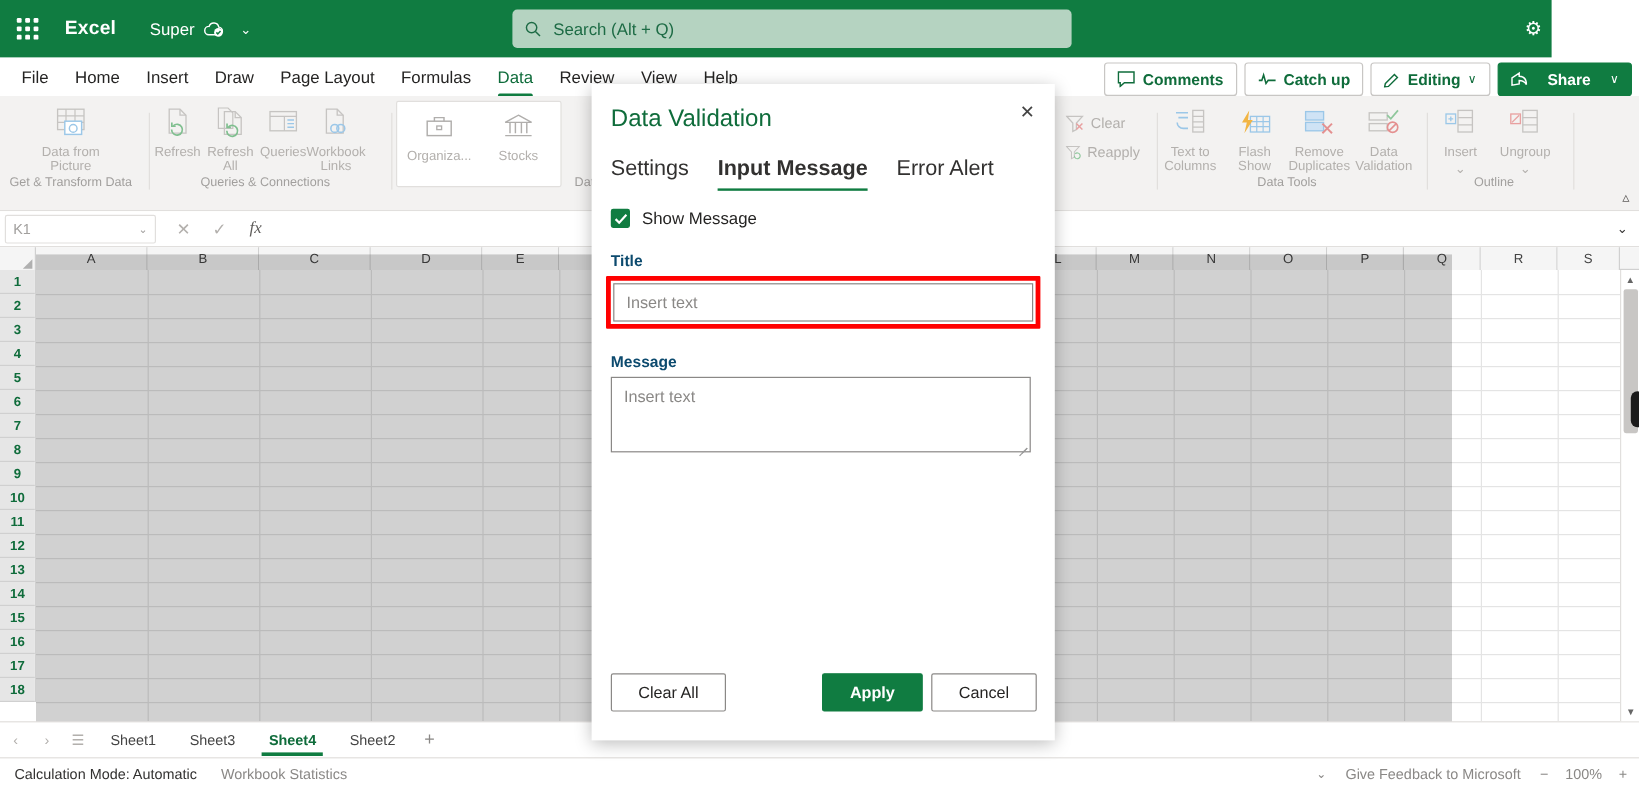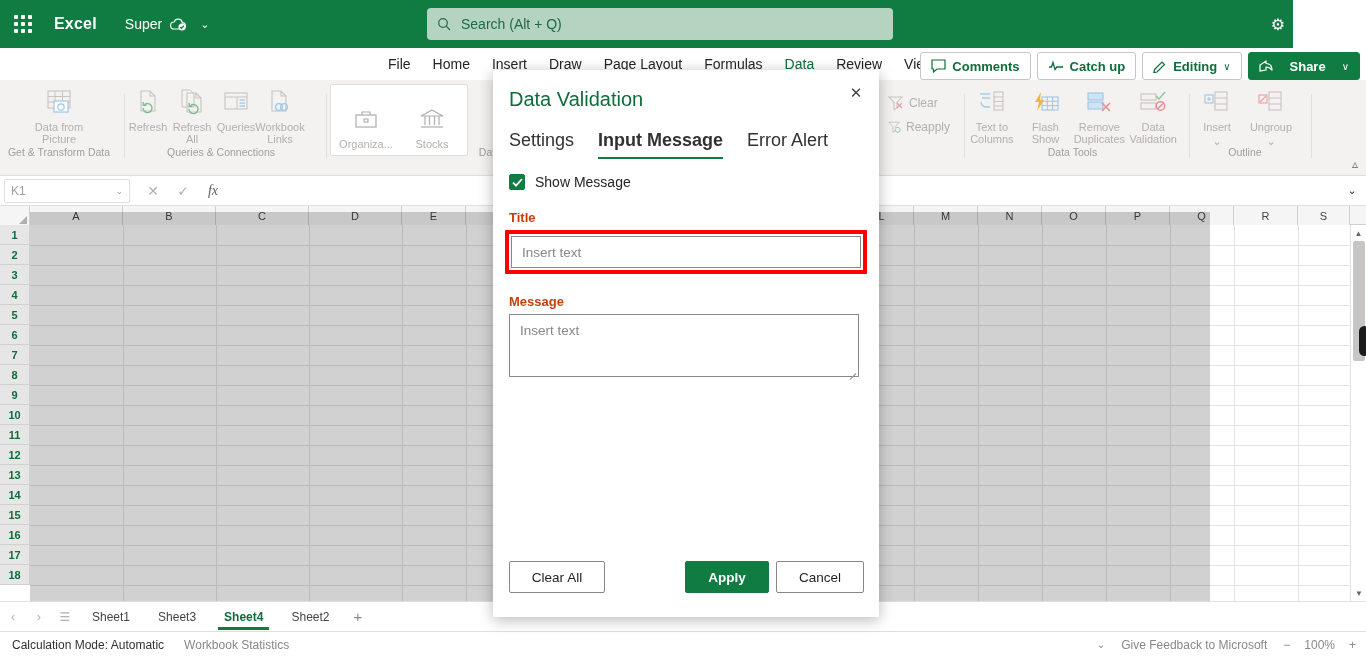--- a/index.html
+++ b/index.html
@@ -29,21 +29,21 @@
     width: 100%; height: 32px; background: #b5d3c1; border: none; border-radius: 4px;
     display: flex; align-items: center; padding-left: 10px; cursor: text;
   }
   .searchbox .ph { color: #1d6b45; font-size: 14px; margin-left: 10px; }
   .titlebar-right { position: absolute; right: 0; top: 0; height: 48px; display: flex; align-items: center; }
   .settings-ico { color: #fff; font-size: 16px; padding: 0 8px; cursor: pointer; }
 
   
   .ribbon-tabs {
     position: absolute; top: 48px; left: 0; width: 1366px; height: 32px;
-    background: #fff; display: flex; align-items: center; padding-left: 7px; justify-content: center;
+    background: #fff; display: flex; align-items: center; padding-left: 7px;
   }
   .rtab {
     font-size: 14px; color: #252423; padding: 5px 11px; cursor: pointer;
     position: relative; white-space: nowrap;
   }
   .rtab.active { color: #0f6c3b; }
   .rtab.active::after {
     content: ""; position: absolute; left: 11px; right: 11px; bottom: -4px;
     height: 3px; background: #107c41; border-radius: 2px;
   }
@@ -63,21 +63,21 @@
     display: flex; flex-direction: column; align-items: center; justify-content: flex-start;
     width: 54px; padding: 3px 2px; cursor: pointer; color: #b3b0ad;
   }
   .rbtn .ico { height: 32px; display: flex; align-items: center; justify-content: center; }
   .rbtn .lbl { font-size: 11px; line-height: 12px; text-align: center; color: #b3b0ad; margin-top: 2px; }
   .rbtn.wide { width: 66px; }
   .rbtn.narrow { width: 44px; }
   .rsep { width: 1px; height: 64px; background: #e1dfdd; margin: 4px 6px 0 6px; }
   .rsmall { display: flex; align-items: center; gap: 5px; padding: 4px 6px; color: #b3b0ad; font-size: 12px; cursor: pointer; }
   .stack-small { display: flex; flex-direction: column; justify-content: center; height: 70px; padding-left: 4px; }
-  .data-types-box { border: 1px solid #e1dfdd; background: #fff; border-radius: 2px; height: 72px; display: flex; align-items: flex-end; padding: 2px; }
+  .data-types-box { border: 1px solid #e1dfdd; background: #fff; border-radius: 2px; height: 72px; display: flex; align-items: flex-start; padding: 2px; }
 
   
   .cmdbar { position: absolute; top: 52px; right: 6px; display: flex; align-items: center; gap: 6px; z-index: 6; }
   .cmdbtn {
     height: 28px; display: flex; align-items: center; gap: 6px; padding: 0 10px;
     border: 1px solid #c8c6c4; border-radius: 3px; background: #fff;
     font-size: 13px; font-weight: bold; color: #0f6c3b; cursor: pointer; white-space: nowrap;
   }
   .cmdbtn.share { background: #107c41; border-color: #107c41; color: #fff; gap: 16px; }
   .cmdbtn .chev { font-size: 10px; font-weight: normal; }
@@ -170,21 +170,21 @@
   .dtab.active { font-weight: bold; }
   .dtab.active::after { content: ""; position: absolute; left: 0; right: 0; bottom: 0; height: 2px; background: #107c41; }
   .dlg-body { position: absolute; left: 0; top: 104px; right: 0; }
   .chkrow { display: flex; align-items: center; gap: 10px; padding-left: 16px; }
   .chkbox {
     width: 16px; height: 16px; background: #107c41; border: 1px solid #107c41; border-radius: 2px;
     display: flex; align-items: center; justify-content: center; cursor: pointer;
   }
   .chkbox svg { display: block; }
   .chklbl { font-size: 14px; color: #252423; }
-  .fieldlbl { font-size: 13px; font-weight: bold; color: #c2410c; padding-left: 16px; margin-top: 20px; margin-bottom: 5px; }
+  .fieldlbl { font-size: 13px; font-weight: bold; color: #0c4a6e; padding-left: 16px; margin-top: 20px; margin-bottom: 5px; }
   .hl-wrap { margin: 0 12px; border: 4px solid #ff0000; border-radius: 1px; padding: 2px; }
   .tinput {
     width: 100%; height: 32px; border: 1px solid #8a8886; background: #fff;
     font-size: 13.5px; color: #8a8886; display: flex; align-items: center; padding-left: 10px; cursor: text;
   }
   .tarea {
     margin: 0 16px; width: 350px; height: 63px; border: 1px solid #8a8886; background: #fff;
     font-size: 13.5px; color: #8a8886; padding: 8px 10px; position: relative; cursor: text;
   }
   .resize-grip { position: absolute; right: 2px; bottom: 2px; width: 9px; height: 9px; }

